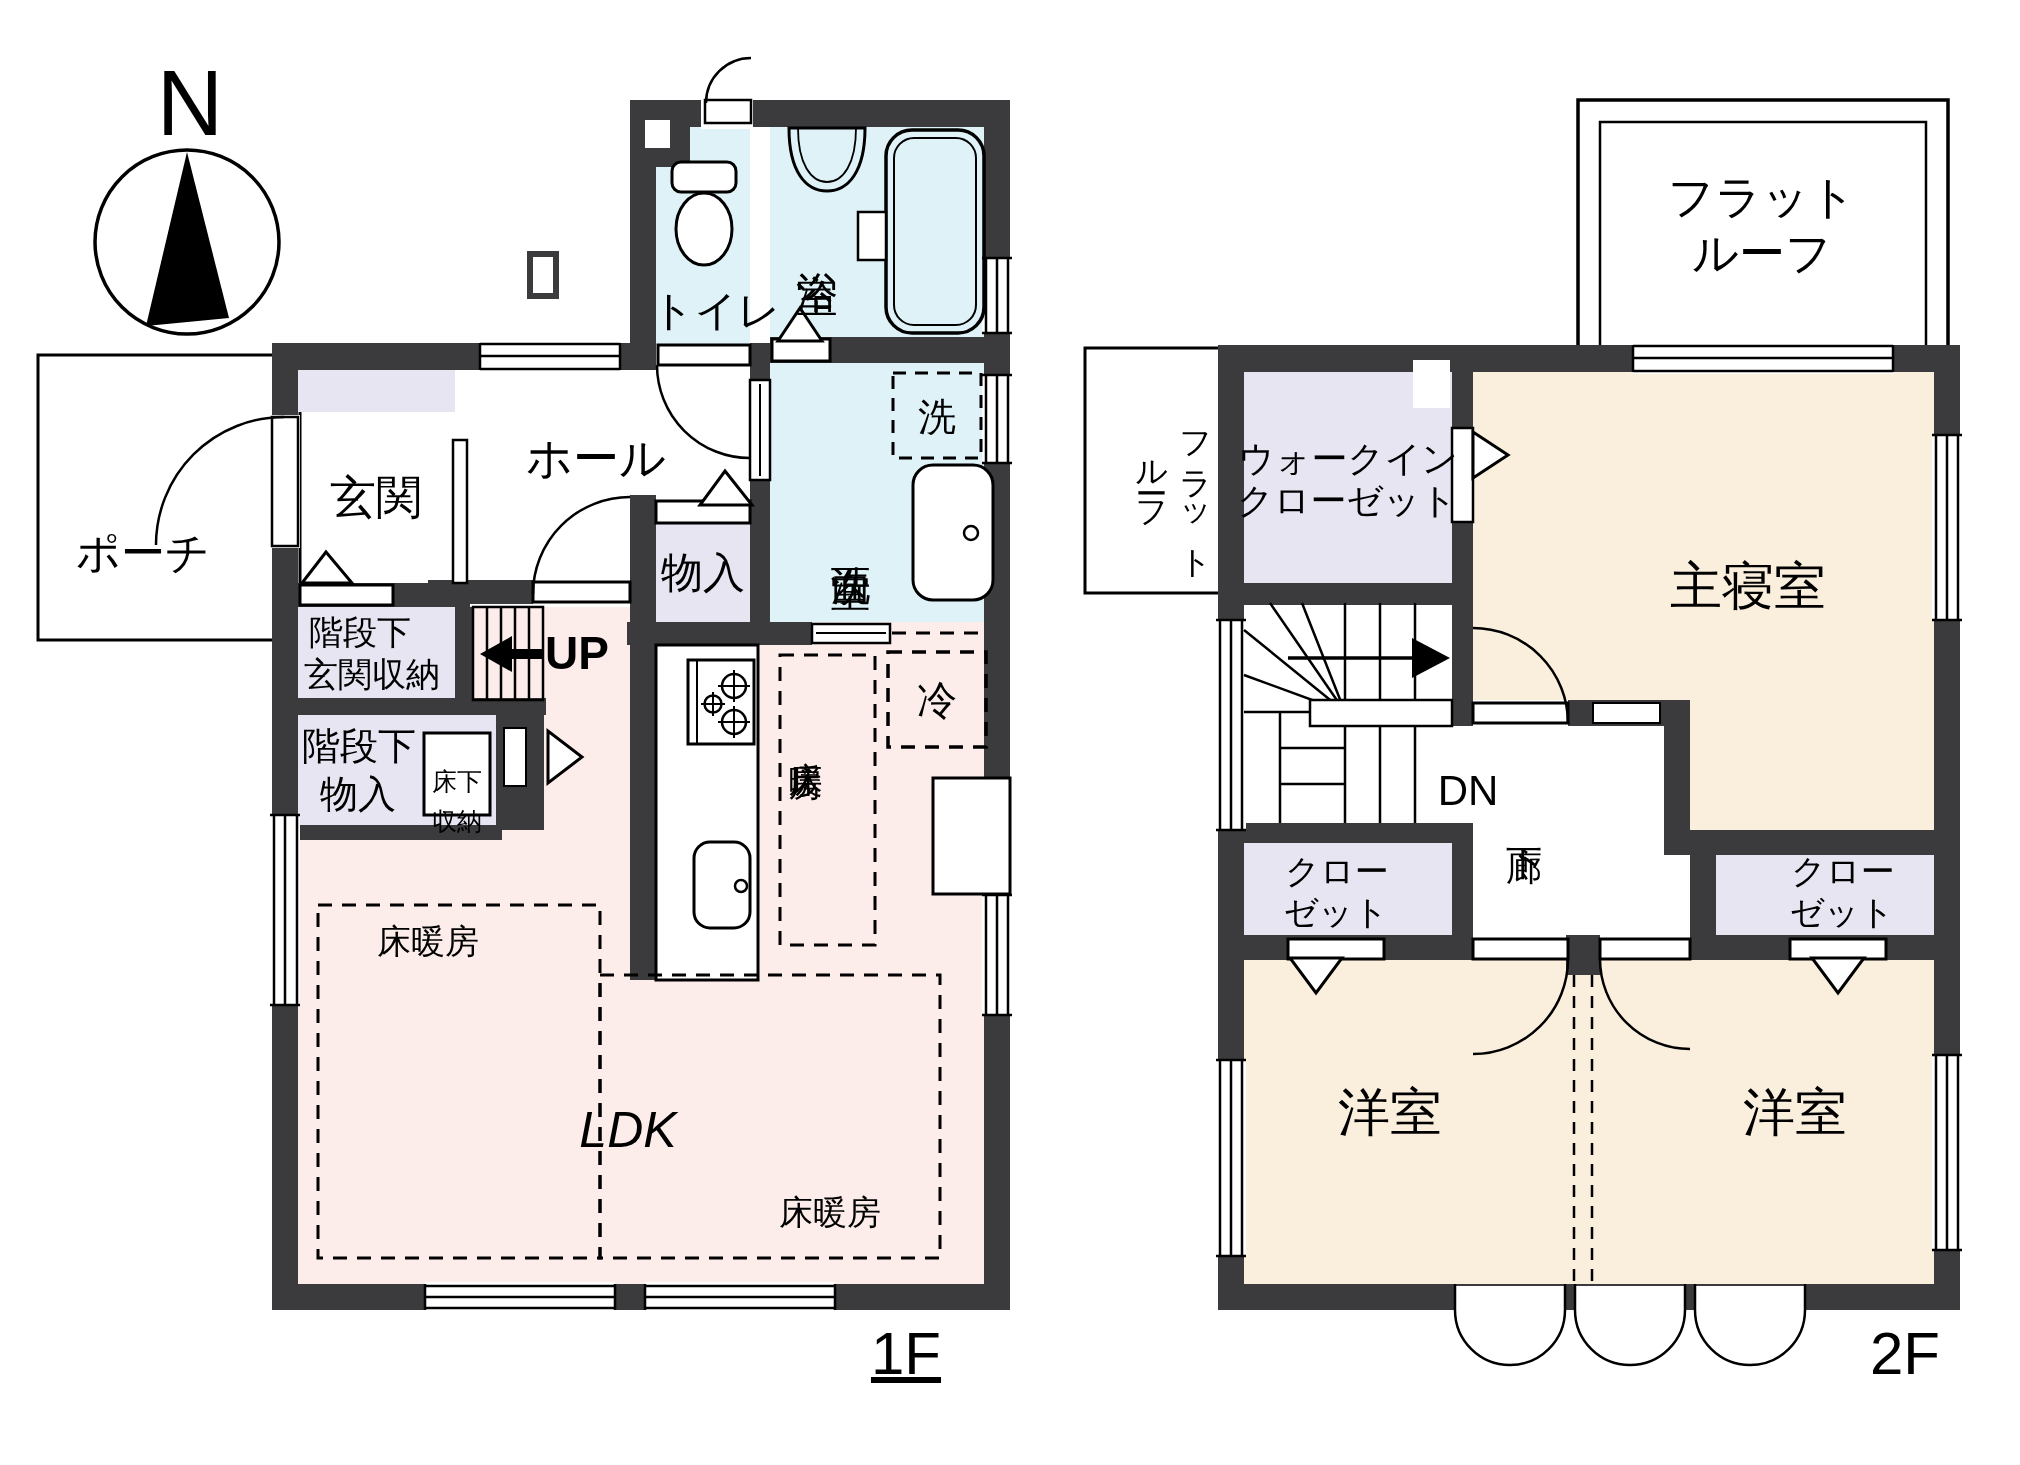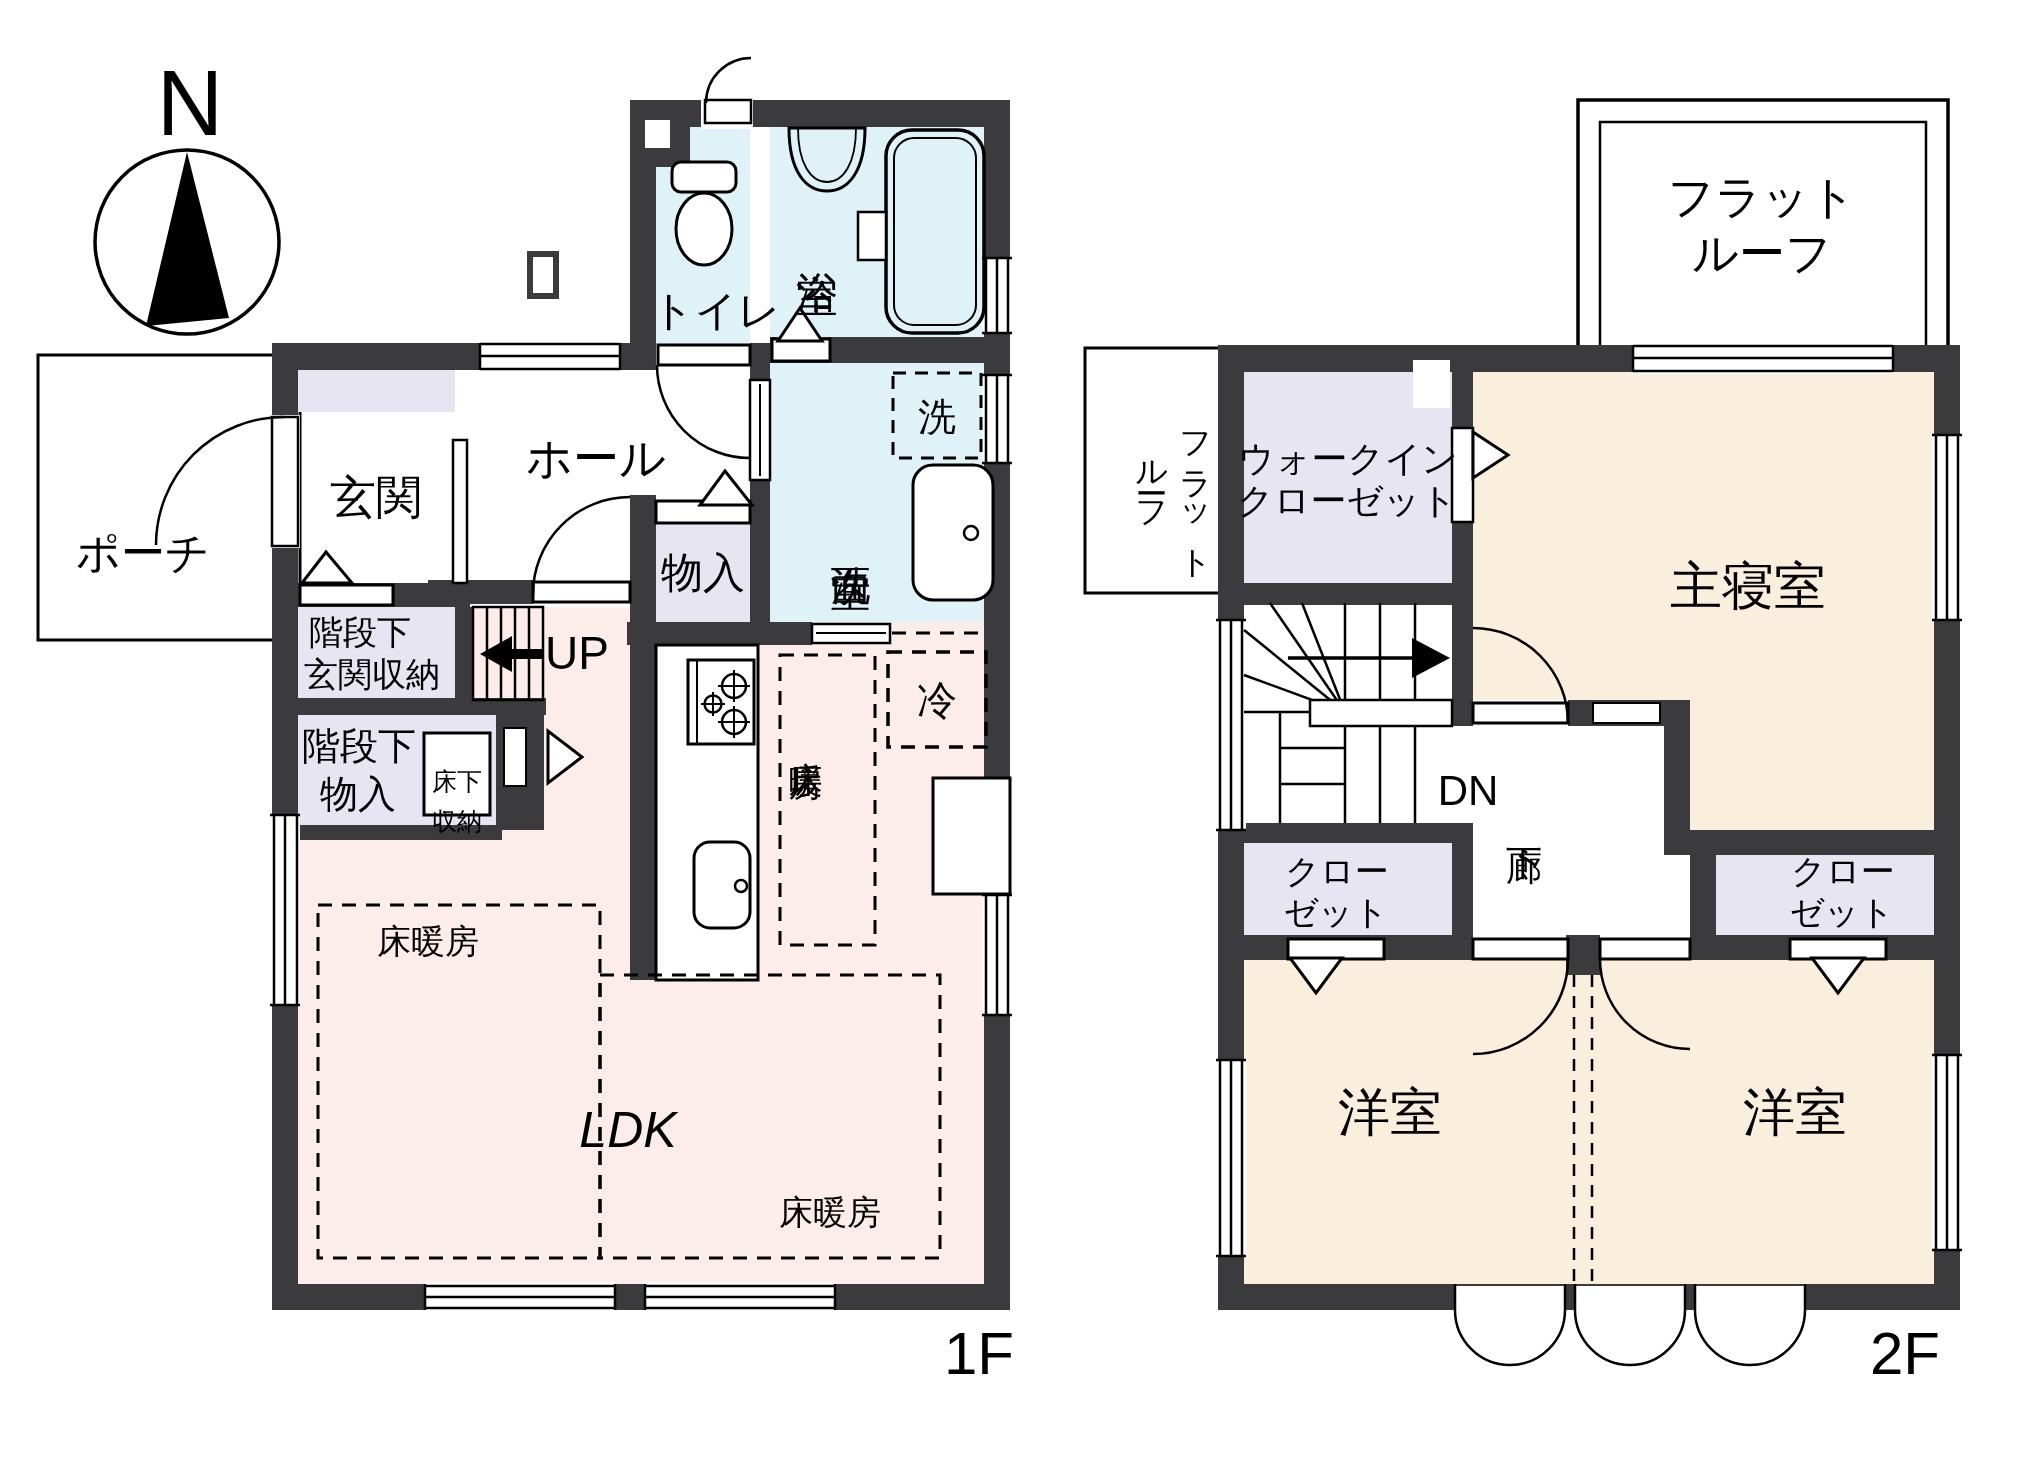--- a/index.html
+++ b/index.html
@@ -329,27 +329,27 @@
 <span class="lbl v" style="left:817px;top:240px;font-size:42px;">浴室</span>
 <span class="lbl" style="left:937px;top:417px;font-size:38px;">洗</span>
 <span class="lbl v" style="left:851px;top:537px;font-size:40px;">洗面室</span>
 <span class="lbl" style="left:703px;top:573px;font-size:42px;">物入</span>
 <span class="lbl" style="left:360px;top:632px;font-size:34px;">階段下</span>
 <span class="lbl" style="left:372px;top:674px;font-size:34px;text-align:center;">玄関収納</span>
 <span class="lbl" style="left:359px;top:746px;font-size:38px;">階段下</span>
 <span class="lbl" style="left:358px;top:794px;font-size:38px;">物入</span>
 <span class="lbl" style="left:457px;top:757px;font-size:25px;margin-top:24px;">床下</span>
 <span class="lbl" style="left:457px;top:789px;font-size:25px;margin-top:32px;">収納</span>
-<span class="lbl" style="left:577px;top:653px;font-size:46px;">UP</span>
+<span class="lbl" style="left:577px;top:653px;font-size:46px;font-weight:bold;">UP</span>
 <span class="lbl" style="left:628px;top:1130px;font-size:50px;font-style:italic;">LDK</span>
 <span class="lbl" style="left:428px;top:941px;font-size:34px;">床暖房</span>
 <span class="lbl v" style="left:806px;top:737px;font-size:34px;">床暖房</span>
 <span class="lbl" style="left:830px;top:1212px;font-size:34px;">床暖房</span>
 <span class="lbl" style="left:937px;top:700px;font-size:40px;">冷</span>
-<span class="lbl" style="left:979px;top:1354px;font-size:60px;">1F</span>
+<span class="lbl" style="left:906px;top:1354px;font-size:60px;text-decoration:underline;">1F</span>
 
 <span class="lbl" style="left:1762px;top:197px;font-size:46px;">フラット</span>
 <span class="lbl" style="left:1762px;top:253px;font-size:46px;">ルーフ</span>
 <span class="lbl v" style="left:1196px;top:487px;font-size:32px;">フラット</span>
 <span class="lbl v" style="left:1152px;top:478px;font-size:32px;">ルーフ</span>
 <span class="lbl" style="left:1348px;top:459px;font-size:36px;">ウォークイン</span>
 <span class="lbl" style="left:1347px;top:501px;font-size:36px;">クローゼット</span>
 <span class="lbl" style="left:1748px;top:586px;font-size:52px;">主寝室</span>
 <span class="lbl" style="left:1468px;top:791px;font-size:42px;">DN</span>
 <span class="lbl v" style="left:1524px;top:820px;font-size:36px;">廊下</span>

